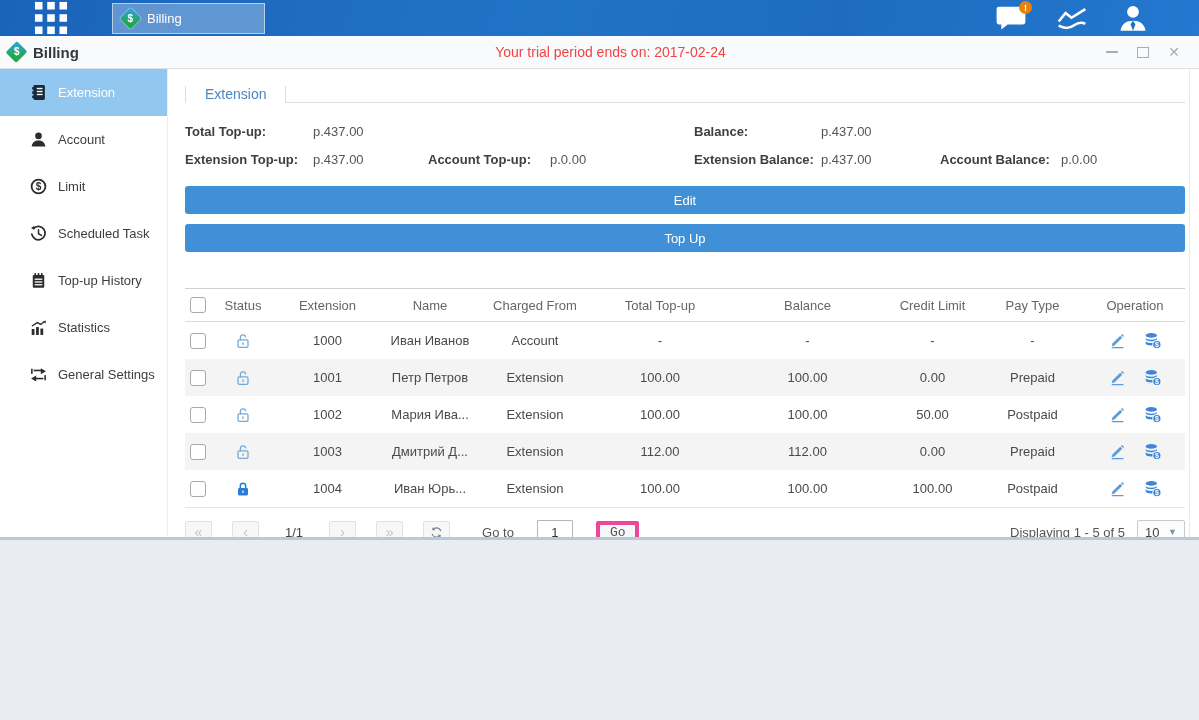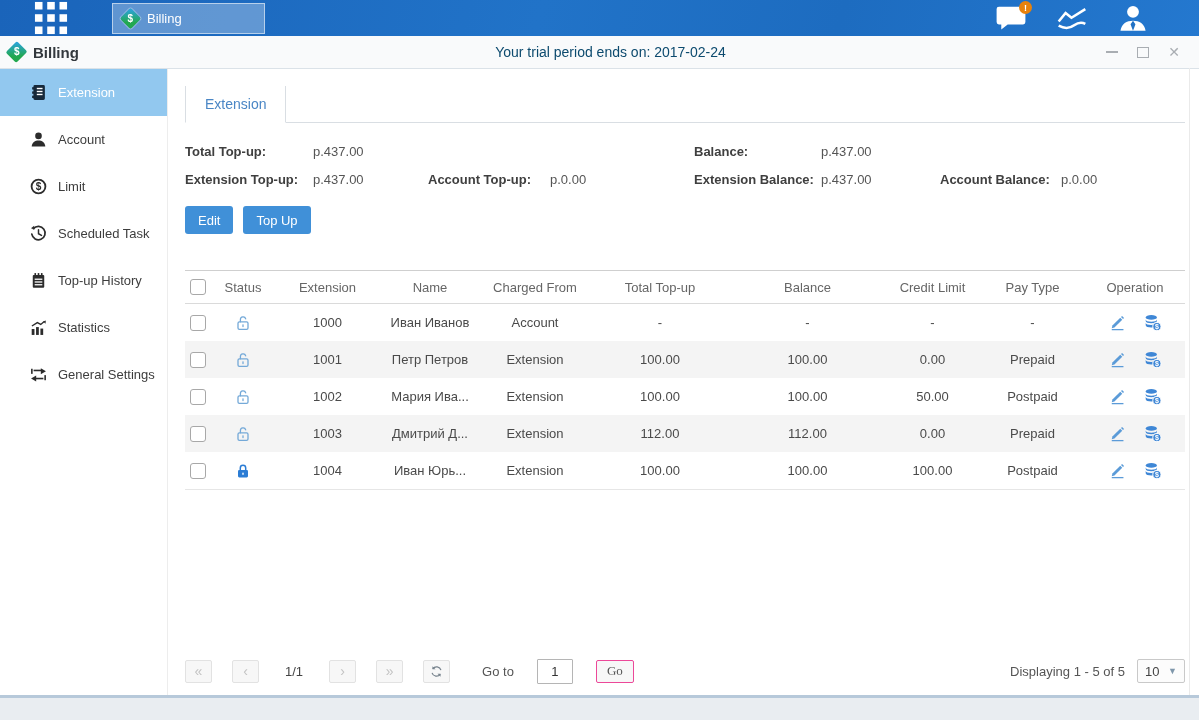--- a/index.html
+++ b/index.html
@@ -1,16 +1,16 @@
 <!DOCTYPE html>
 <html><head>
 <meta charset="utf-8">
 <style>
   html,body{margin:0;padding:0;background:#e9edf1;}
-  .app{position:relative;width:1199px;height:698px;background:#fff;overflow:hidden;
+  .app{position:relative;width:1199px;height:540px;background:#fff;overflow:hidden;
        font-family:"Liberation Sans","DejaVu Sans",sans-serif;display:flex;flex-direction:column;}
   
   .topbar{flex:0 0 36px;background:linear-gradient(105deg,#1a64ba 0%,#2173c8 45%,#1d6cc0 70%,#2478cf 100%);
           display:flex;align-items:center;}
   .apps-btn{margin-left:34px;width:34px;height:30px;display:flex;align-items:center;justify-content:center;cursor:pointer;}
   .apps-btn svg{width:19px;height:19px;}
   .top-tab{margin-left:44px;height:31px;width:153px;background:rgba(255,255,255,.30);
            border:1px solid rgba(255,255,255,.55);display:flex;align-items:center;gap:9px;
            padding:0 10px;box-sizing:border-box;cursor:pointer;}
   .top-tab .label{color:#fff;font-size:13px;}
@@ -23,21 +23,21 @@
   .tb-icon{position:relative;width:32px;height:26px;display:flex;align-items:center;justify-content:center;cursor:pointer;}
   .tb-icon svg{width:28px;height:22px;}
   .badge{position:absolute;top:-4px;right:-5px;width:13px;height:13px;border-radius:50%;
          background:#e8820c;color:#fff;font-size:9px;font-weight:bold;display:flex;align-items:center;justify-content:center;}
   .badge::before{content:"!";}
   
   .titlebar{flex:0 0 32px;background:#f9fafb;border-bottom:1px solid #dbe2e8;display:flex;align-items:center;position:relative;}
   .title-left{display:flex;align-items:center;gap:9px;padding-left:9px;z-index:1;}
   .title-left .diamond{width:16px;height:16px;}
   .wtitle{font-size:15px;font-weight:bold;color:#33383d;}
-  .trial{position:absolute;left:1px;right:0;text-align:center;color:#0c4a6e;font-size:14px;padding-left:21px;}
+  .trial{position:absolute;left:1px;right:0;text-align:center;color:#ef4444;font-size:14px;padding-left:21px;}
   .win-controls{margin-left:auto;display:flex;align-items:center;gap:17px;padding-right:18px;z-index:1;}
   .wc{cursor:pointer;display:flex;align-items:center;justify-content:center;width:14px;height:14px;}
   .wc-min i{display:block;width:12px;height:0;border-bottom:2px solid #a9adb2;}
   .wc-max i{display:block;width:10px;height:9px;border:1.5px solid #a9adb2;}
   .wc-close{color:#a9adb2;font-size:14px;}
   .wc-close::before{content:"\2715";}
   
   .body{flex:1;display:flex;min-height:0;}
   .sidebar{flex:0 0 168px;background:#fff;border-right:1px solid #ededed;box-sizing:border-box;}
   .side-item{height:47px;display:flex;align-items:center;gap:11px;padding-left:30px;font-size:13px;color:#3d3d3d;cursor:pointer;}
@@ -47,21 +47,21 @@
   .icon svg{display:block;width:100%;height:100%;}
   
   .content{flex:1;display:flex;flex-direction:column;padding:0 14px 0 17px;min-width:0;}
   .tabstrip{margin-top:17px;display:flex;border-bottom:1px solid #d9dee3;height:36px;}
   .tab{background:#fff;border:1px solid #d9dee3;border-bottom:1px solid #fff;margin-bottom:-1px;border-top:none;
        padding:0 19px;display:flex;align-items:center;color:#4a86c5;font-size:14px;cursor:pointer;}
   .summary{margin-top:21px;display:grid;grid-template-columns:128px 115px 122px 144px 127px 119px 121px 1fr;
            row-gap:13px;font-size:13px;align-items:center;}
   .summary .lab{font-weight:bold;color:#3f3f3f;}
   .summary .val{color:#555;}
-  .toolbar{margin-top:19px;display:flex;gap:10px;}
+  .toolbar{margin-top:19px;display:flex;gap:10px;flex-direction:column;}
   .btn{height:28px;background:#4090d8;color:#fff;border:none;border-radius:3px;font-size:13px;
        padding:0 13px;cursor:pointer;font-family:inherit;}
   
   table{margin-top:36px;width:100%;border-collapse:collapse;table-layout:fixed;font-size:13px;color:#4a4a4a;}
   thead th{font-weight:normal;color:#666;height:30px;border-top:1px solid #cfcfcf;border-bottom:1px solid #dadada;text-align:center;}
   tbody td{height:35px;text-align:center;overflow:hidden;white-space:nowrap;}
   tbody tr.alt{background:#f4f4f4;}
   tbody tr:last-child td{border-bottom:1px solid #e6e6e6;}
   td.name{text-overflow:ellipsis;}
   .checkbox{display:inline-block;width:14px;height:14px;border:1px solid #a8a8a8;border-radius:3px;background:#fff;cursor:pointer;vertical-align:middle;}
@@ -79,22 +79,22 @@
   .pg-first::before{content:"\00ab";}
   .pg-prev::before{content:"\2039";}
   .pg-next::before{content:"\203a";}
   .pg-last::before{content:"\00bb";}
   .pg-ind{margin:0 6px;color:#444;}
   .pg-refresh{color:#76828c;}
   .pg-refresh svg{width:13px;height:13px;}
   .goto-label{margin-left:12px;}
   .goto-input{width:30px;height:21px;border:1px solid #b5b5b5;border-radius:1px;text-align:center;font-size:13px;
               font-family:inherit;color:#333;margin:0 3px;}
-  .go-btn{height:23px;padding:0 10px;background:#f7f7f7;border:1px solid #ec4899;border-radius:2px;
-          color:#555;font-size:13px;cursor:pointer;font-family:Liberation Serif, serif;}
+  .go-btn{height:23px;padding:0 10px;background:#f7f7f7;border:4px solid #ec4899;border-radius:2px;
+          color:#555;font-size:13px;cursor:pointer;font-family:Liberation Mono, monospace;}
   .pg-right{margin-left:auto;display:flex;align-items:center;gap:12px;}
   .page-size{width:48px;height:24px;border:1px solid #c9c9c9;border-radius:2px;background:#fcfcfc;
              display:flex;align-items:center;justify-content:space-between;padding:0 7px;box-sizing:border-box;color:#444;cursor:pointer;}
   .page-size .arrow{color:#7f97ab;font-size:9px;}
   .page-size .arrow::before{content:"\25bc";}
   .bottom-edge{flex:0 0 3px;background:#b7c9da;}
   .v-edge{position:absolute;top:68px;bottom:3px;right:9px;width:1px;background:#eaeaea;}
 </style>
 </head>
 <body>

